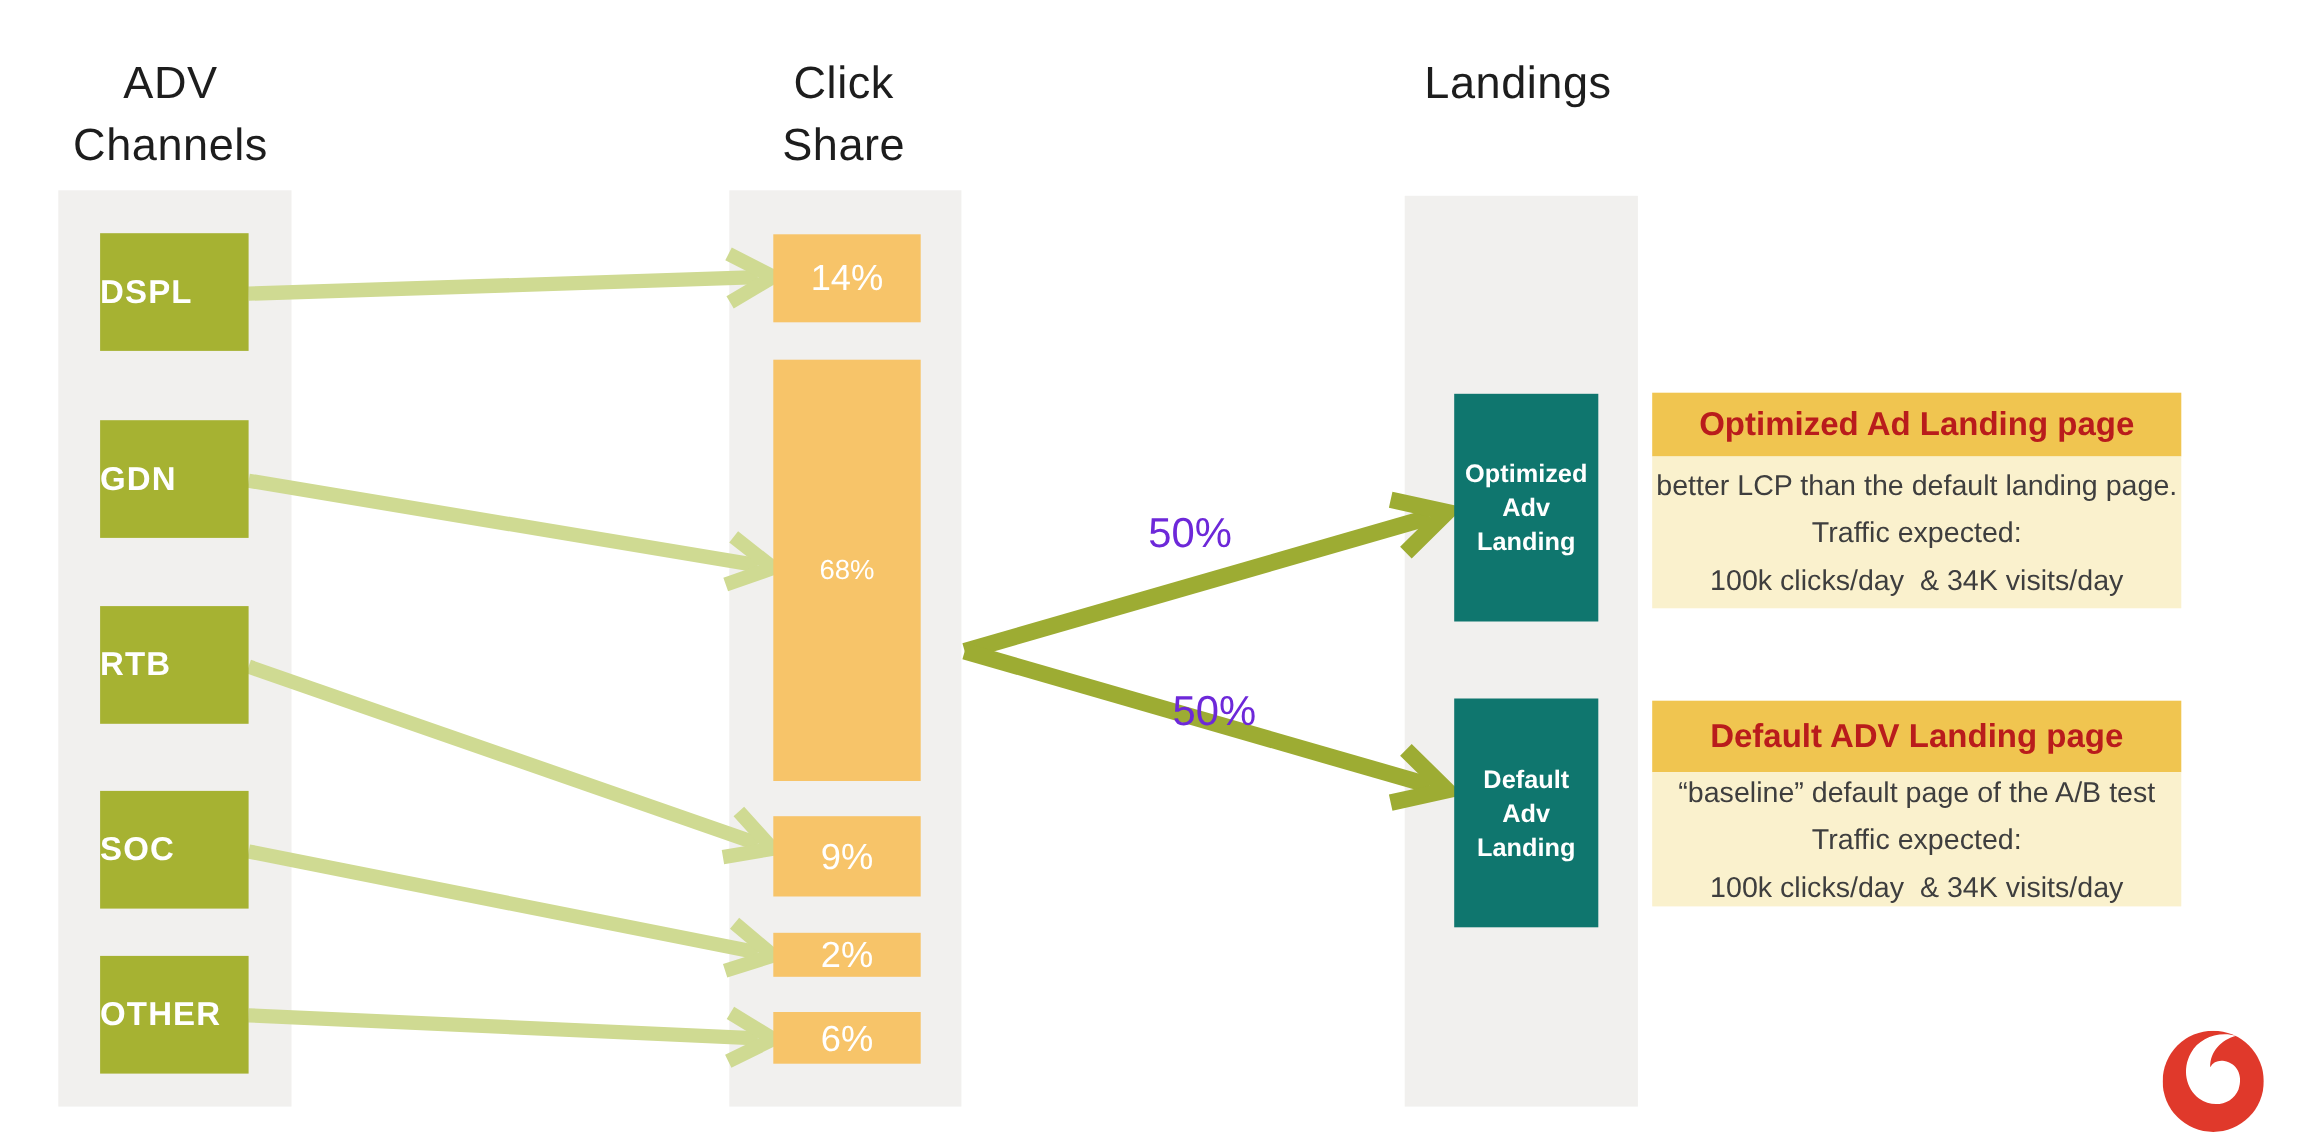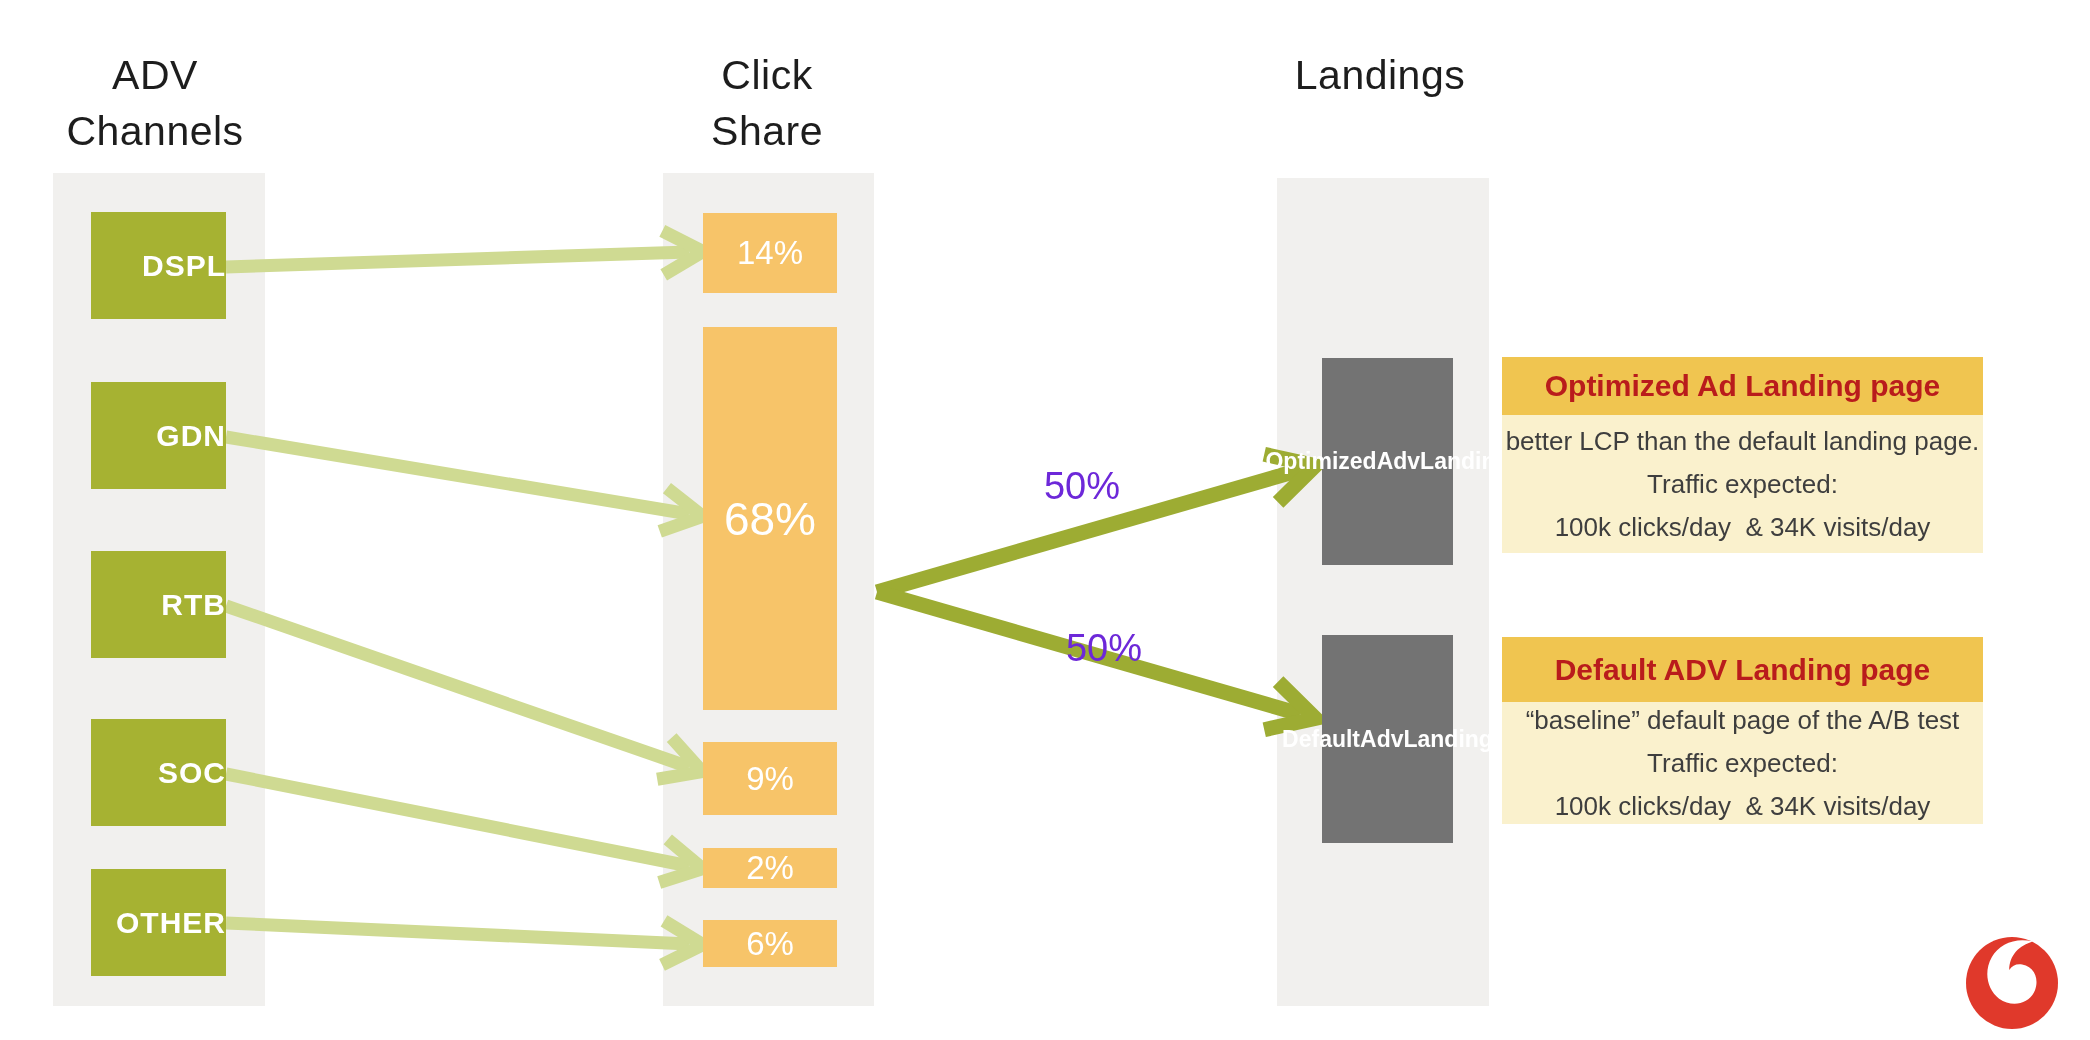--- a/index.html
+++ b/index.html
@@ -8,36 +8,36 @@
     font-family:"Liberation Sans", sans-serif;
   }
   .colbg{position:absolute;background:#f1f0ee;z-index:1;}
   .colhead{
     position:absolute;width:400px;text-align:center;z-index:4;
     font-size:41px;line-height:56px;color:#1d1d1d;font-weight:500;letter-spacing:0.5px;
   }
   .arrows{position:absolute;left:0;top:0;z-index:2;pointer-events:none;}
   .gbox{
     position:absolute;left:91px;width:135px;height:107px;background:#a6b232;z-index:3;
-    display:flex;align-items:center;justify-content:flex-end;
+    display:flex;align-items:center;justify-content:flex-start;
     color:#ffffff;font-weight:bold;font-size:30px;letter-spacing:1px;
   }
   .obox{
     position:absolute;left:703px;width:134px;background:#f7c469;z-index:3;
     display:flex;align-items:center;justify-content:center;
     color:#ffffff;font-weight:normal;font-size:33px;
   }
-  .obox.big{font-size:46px;}
+  .obox.big{font-size:25px;}
   .pct-label{
     position:absolute;transform:translate(-50%,-50%);z-index:4;
     font-size:38px;color:#6d28d9;
   }
   .rbox{
-    position:absolute;left:1322px;width:131px;background:#737373;z-index:3;
-    display:flex;align-items:center;justify-content:center;
+    position:absolute;left:1322px;width:131px;background:#0f766e;z-index:3;
+    display:flex;flex-direction:column;align-items:center;justify-content:center;
     color:#ffffff;font-weight:bold;font-size:23px;line-height:31px;text-align:center;
   }
   .card{position:absolute;left:1502px;width:481px;z-index:3;}
   .card-head{
     background:#f0c550;color:#b91c1c;font-weight:bold;font-size:30px;
     display:flex;align-items:center;justify-content:center;
   }
   .card-body{
     background:#faf1cd;color:#3e3e3e;font-size:26px;line-height:43px;
     display:flex;flex-direction:column;align-items:center;justify-content:center;

